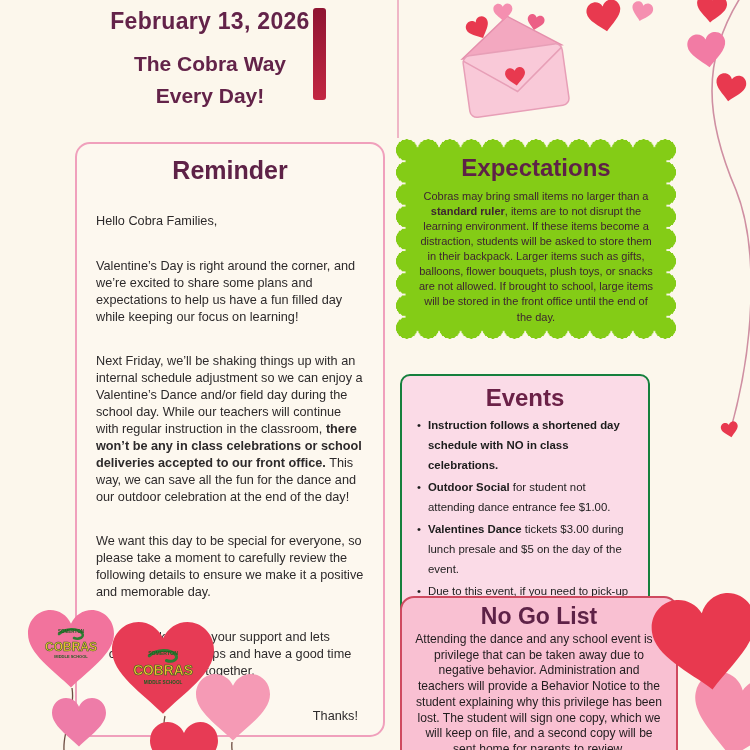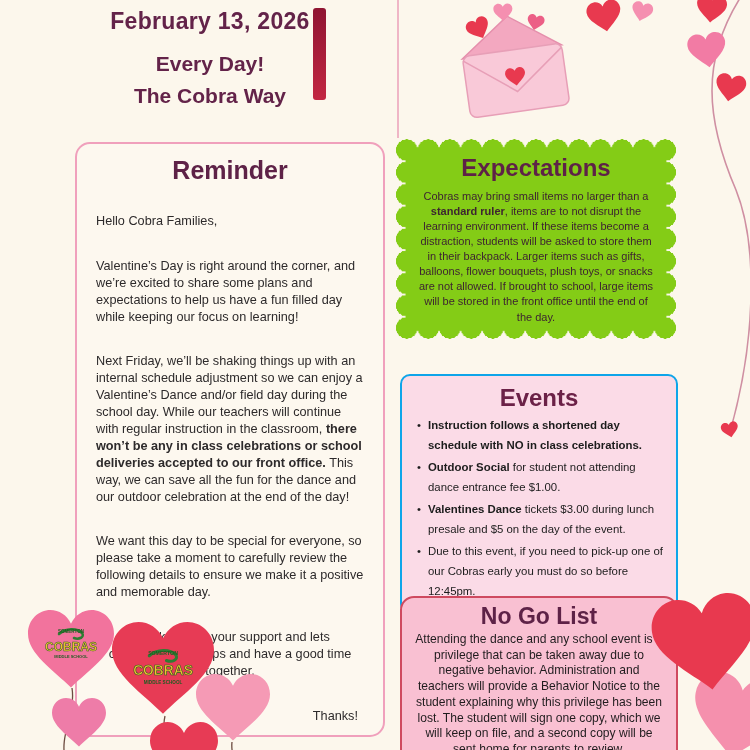--- a/index.html
+++ b/index.html
@@ -30,44 +30,44 @@
     --r:11px;
     -webkit-mask:
       linear-gradient(#000 0 0) 50% 50%/calc(100% - 2*var(--r)) calc(100% - 2*var(--r)) no-repeat,
       radial-gradient(circle closest-side,#000 99%,transparent) 0 0/22px 22px round;
     mask:
       linear-gradient(#000 0 0) 50% 50%/calc(100% - 2*var(--r)) calc(100% - 2*var(--r)) no-repeat,
       radial-gradient(circle closest-side,#000 99%,transparent) 0 0/22px 22px round; }
   .scallop .card-title { font-size:24px; margin-bottom:7px; }
   .scallop p { font-size:11px; line-height:1.37; text-align:center; color:#3d2530; }
 
-  .events { position:absolute; left:400px; top:374px; width:278px; min-height:210px;
-            background:#fbdbe7; border:2px solid #0ea5e9; border-radius:10px; padding:8px 13px 8px; }
+  .events { position:absolute; left:400px; top:374px; width:250px; min-height:210px;
+            background:#fbdbe7; border:2px solid #15803d; border-radius:10px; padding:8px 13px 8px; }
   .events .card-title { font-size:24px; margin-bottom:4px; color:#6b2147; }
   .events ul { list-style:none; }
   .events li { position:relative; padding-left:13px; font-size:11.4px; line-height:1.75; color:#1c1c1c; margin-bottom:2px; }
   .events li::before { content:"\2022"; position:absolute; left:2px; }
 
   .nogo { position:absolute; left:400px; top:596px; width:278px; min-height:152px;
           background:#f9c0d2; border:2px solid #cf4a60; border-radius:14px; padding:5px 12px 8px; }
   .nogo .card-title { font-size:23px; margin-bottom:2px; }
   .nogo p { font-size:12.1px; line-height:1.3; text-align:center; color:#201c1e; }
 
   .deco { position:absolute; left:0; top:0; width:750px; height:750px; pointer-events:none; z-index:5; }
 </style>
 </head>
 <body>
 
 <div class="page">
 
   <div class="header-left">
     <div class="date-text">February 13, 2026</div>
     <div class="tagline">
+      <div>The Cobra Way</div>
       <div>Every Day!</div>
-      <div>The Cobra Way</div>
     </div>
   </div>
   <div class="title-bar"></div>
   <div class="divider-v"></div>
 
   <section class="reminder">
     <h2 class="card-title">Reminder</h2>
     <p>Hello Cobra Families,</p>
     <p>Valentine’s Day is right around the corner, and we’re excited to share some plans and expectations to help us have a fun filled day while keeping our focus on learning!</p>
     <p><span>Next Friday, we’ll be shaking things up with an internal schedule adjustment so we can enjoy a Valentine’s Dance and/or field day during the school day. While our teachers will continue with regular instruction in the classroom, </span><b>there won’t be any in class celebrations or school deliveries accepted to our front office.</b><span> This way, we can save all the fun for the dance and our outdoor celebration at the end of the day!</span></p>

